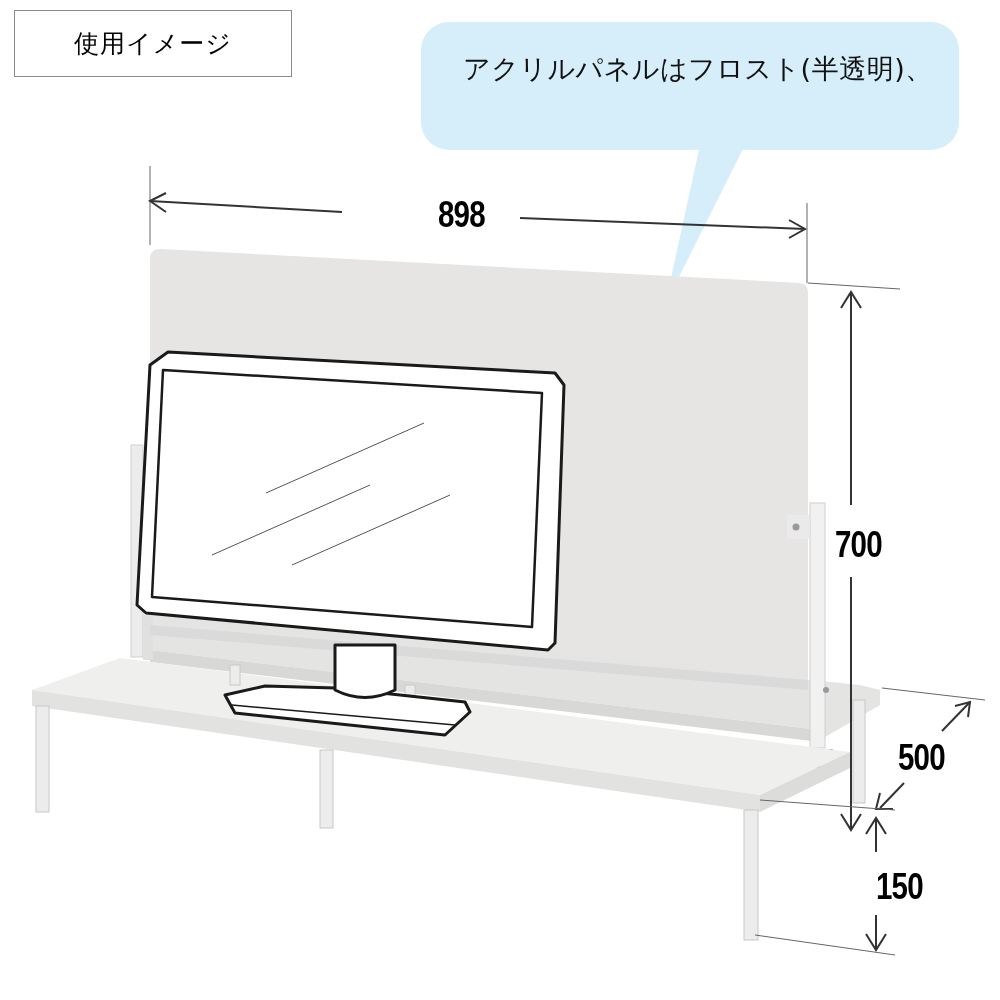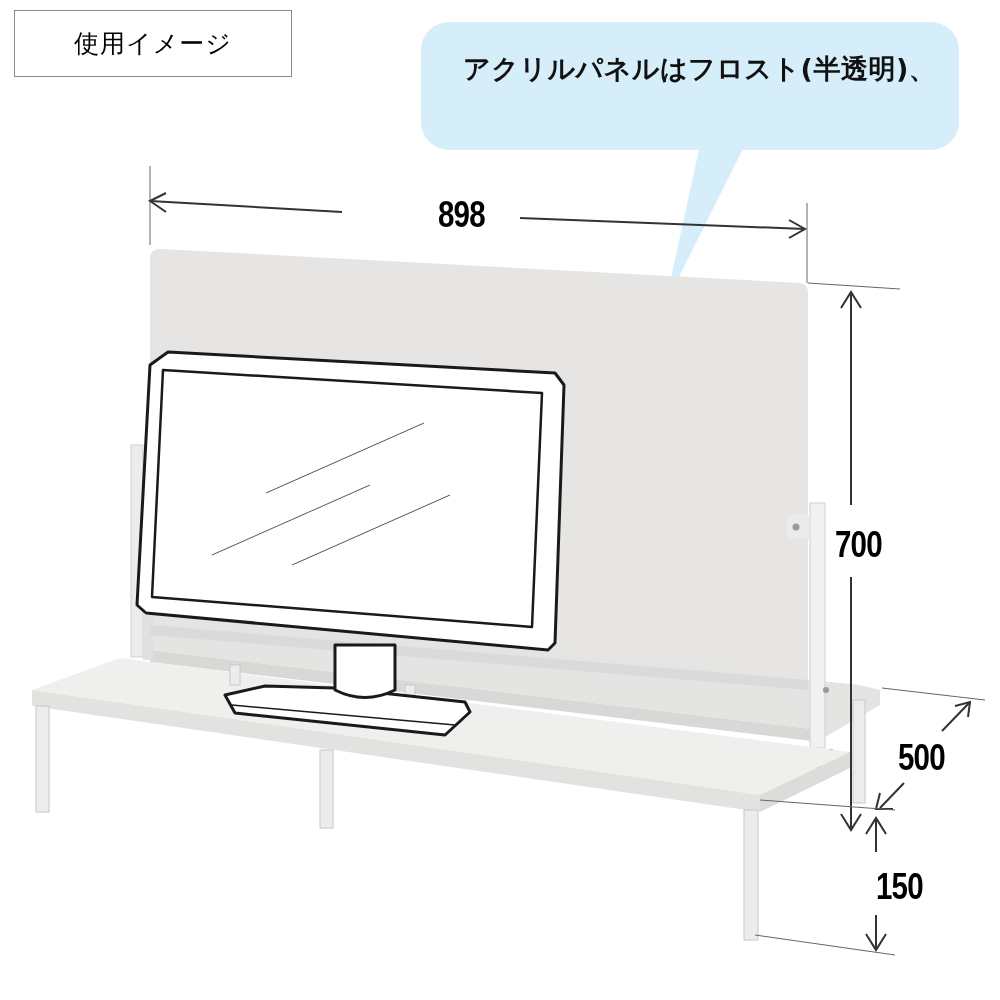--- a/index.html
+++ b/index.html
@@ -7,21 +7,21 @@
          font-family: "DejaVu Sans", "Liberation Sans", sans-serif; }
   .label-box {
     position: absolute; left: 14px; top: 10px; width: 278px; height: 67px;
     border: 1px solid #8a8a8a; box-sizing: border-box; background: #fff;
     display: flex; align-items: center; justify-content: center;
     font-size: 25px; color: #000000; letter-spacing: 1px; font-family: Liberation Serif, serif;
   }
   .bubble {
     position: absolute; left: 421px; top: 22px; width: 538px; height: 128px;
     background: #d6eefa; border-radius: 28px; box-sizing: border-box;
-    padding: 29px 0 0 42px; font-size: 27px; font-weight: bold; color: #111;
+    padding: 29px 0 0 42px; font-size: 27px; font-weight: normal; color: #111;
     line-height: 35px; letter-spacing: 0.5px;
   }
   .bubble div { white-space: nowrap; }
   svg.scene { position: absolute; left: 0; top: 0; }
   .dim {
     position: absolute; font-family: "Liberation Sans", sans-serif; font-weight: bold;
     font-size: 36px; color: #000; transform: scaleX(0.82); transform-origin: left top;
     letter-spacing: -1px;
   }
 </style>

